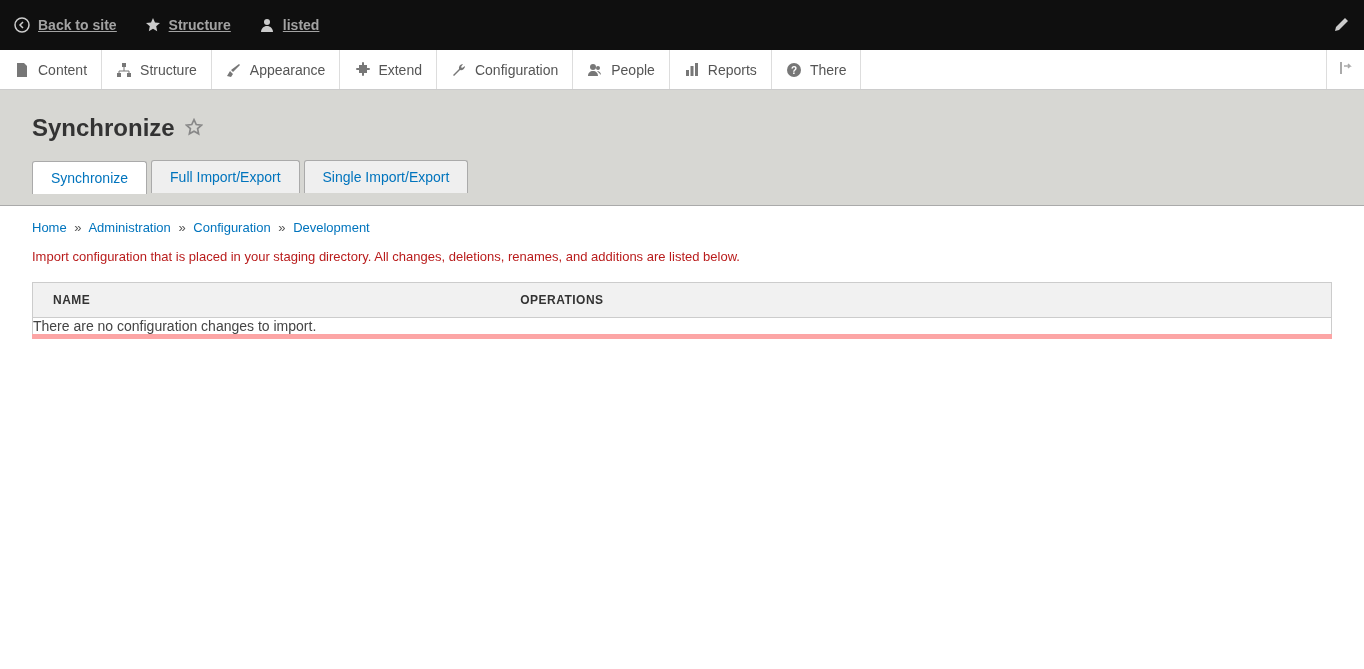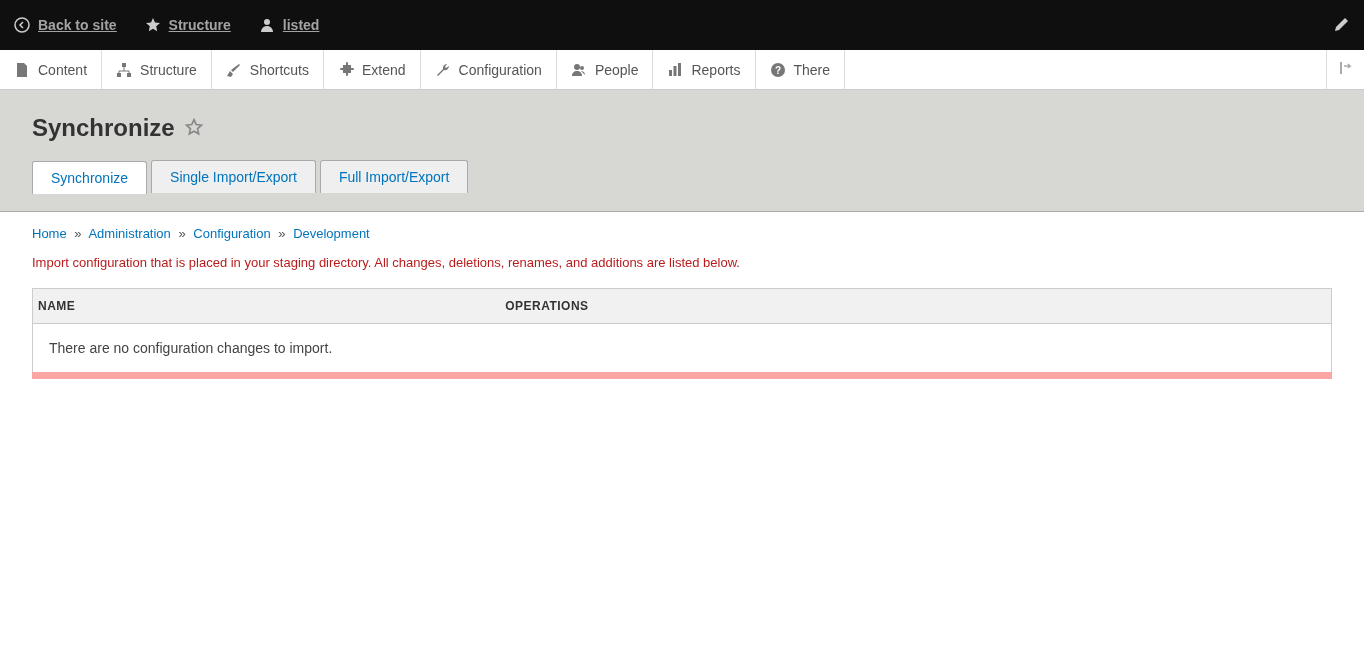--- a/index.html
+++ b/index.html
@@ -55,21 +55,21 @@
     display: flex;
     align-items: center;
     justify-content: center;
     border-left: 1px solid #ddd;
     cursor: pointer;
   }
   
   
   .page-header {
     background: #d7d7d3;
-    padding: 24px 32px 18px 32px;
+    padding: 24px 32px 12px 32px;
     border-bottom: 1px solid #aaa;
   }
   .page-title-row { display: flex; align-items: center; gap: 10px; margin-bottom: 18px; }
   .page-title { font-size: 24px; font-weight: bold; color: #333; }
   .star-icon { fill: none; stroke: #888; stroke-width: 1.5; cursor: pointer; }
   
   
   .tabs { display: flex; gap: 0; }
   .tab {
     padding: 8px 18px;
@@ -93,29 +93,29 @@
   .breadcrumb { color: #555; margin-bottom: 14px; font-size: 13px; }
   .breadcrumb a { color: #0074bd; text-decoration: none; cursor: pointer; }
   .breadcrumb .sep { margin: 0 4px; }
   .help-text { color: #b91c1c; margin-bottom: 18px; font-size: 13px; }
   
   
   .config-table { width: 100%; border-collapse: collapse; border: 1px solid #ccc; }
   .config-table th {
     background: #f1f1f1;
     text-align: left;
-    padding: 10px 5px;
+    padding: 10px 20px;
     font-weight: bold;
     border-bottom: 1px solid #ccc;
     font-size: 12px;
     letter-spacing: 0.5px;
   }
   .config-table td {
-    padding: 16px;
-    border-bottom: 7px solid #fca5a5;
+    padding: 0;
+    border-bottom: 5px solid #fca5a5;
     color: #444;
     font-size: 14px;
     margin-top: 32px;
   }
   .config-table th:first-child { width: 36%; }
 </style>
 </head>
 <body>
 
 <div class="toolbar-top">
@@ -174,21 +174,21 @@
         </svg>
     </span>
     <span>Structure</span>
   </div>
   <div class="admin-menu-item">
     <span class="icon">
       <svg width="16" height="16" viewBox="0 0 16 16">
           <path d="M13 2l1 1-7 7-2-2zM4 9l3 3-2 3-4-1z" fill="#777"></path>
         </svg>
     </span>
-    <span>Shortcuts</span>
+    <span>Appearance</span>
   </div>
   <div class="admin-menu-item">
     <span class="icon">
       <svg width="16" height="16" viewBox="0 0 16 16">
           <path d="M5 3h3V1a1 1 0 012 0v2h3v3h2a1 1 0 010 2h-2v3h-3v2a1 1 0 01-2 0v-2H5V8H3a1 1 0 010-2h2z" fill="#777"></path>
         </svg>
     </span>
     <span>Extend</span>
   </div>
   <div class="admin-menu-item">
@@ -243,22 +243,22 @@
   <div class="page-title-row">
     <h1 class="page-title">Synchronize</h1>
     <span>
       <svg class="star-icon" width="18" height="18" viewBox="0 0 16 16">
           <path d="M8 1.5l2 4.3 4.7.5-3.5 3.1.9 4.6L8 11.7 3.9 14l.9-4.6L1.3 6.3l4.7-.5z"></path>
         </svg>
     </span>
   </div>
   <div class="tabs">
     <div class="tab active"><span>Synchronize</span></div>
+    <div class="tab"><span>Full Import/Export</span></div>
     <div class="tab"><span>Single Import/Export</span></div>
-    <div class="tab"><span>Full Import/Export</span></div>
   </div>
 </div>
 
 <div class="content">
   <div class="breadcrumb">
     <a>Home</a>
     <span class="sep">»</span>
     <a>Administration</a>
     <span class="sep">»</span>
     <a>Configuration</a>

